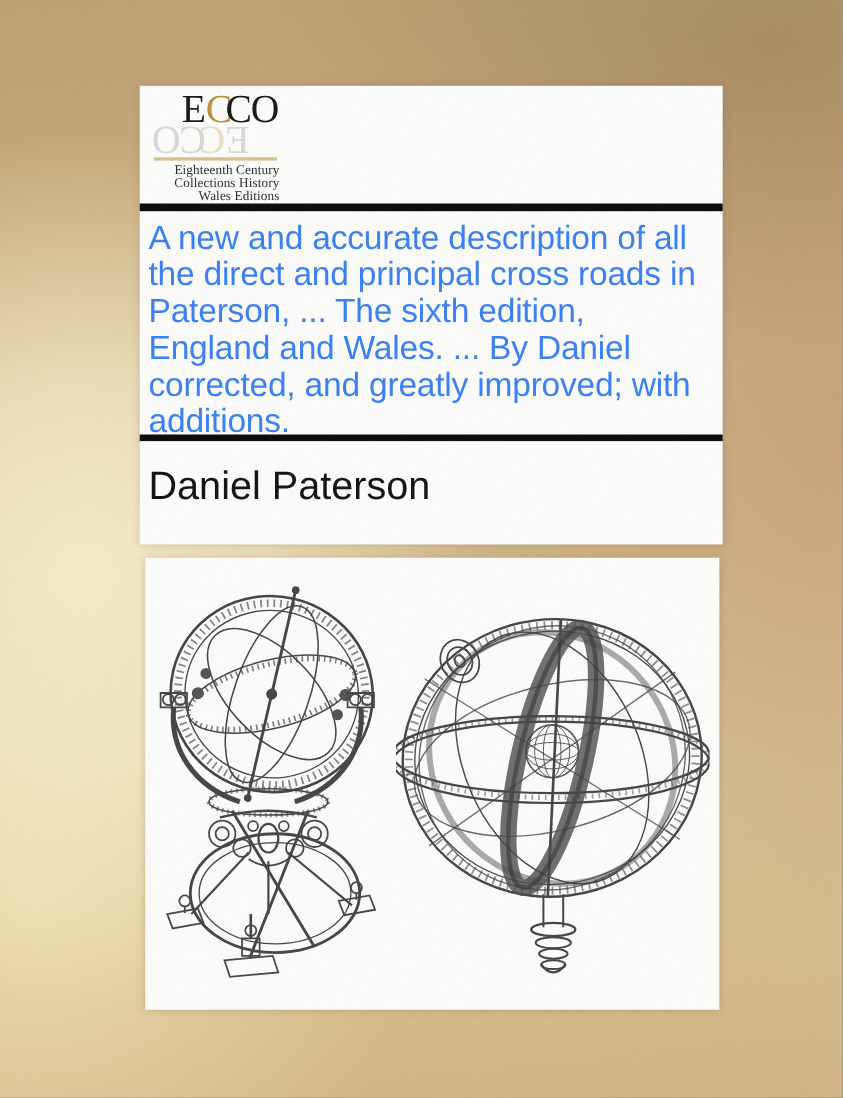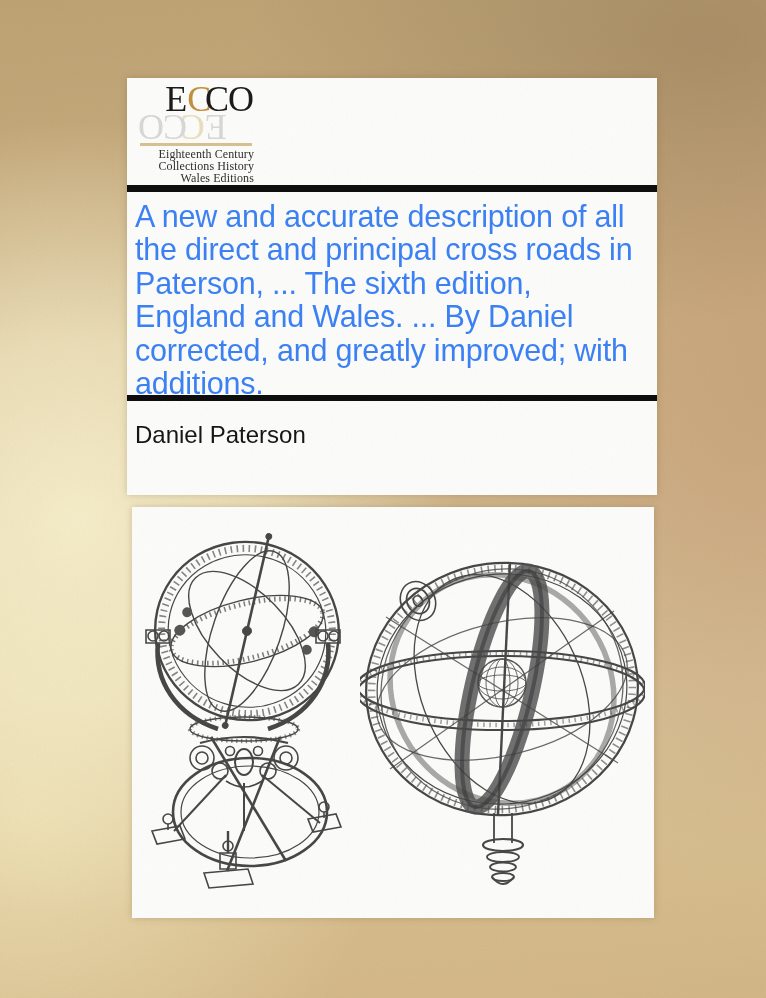--- a/index.html
+++ b/index.html
@@ -38,21 +38,21 @@
 
   
   .category{position:absolute;top:24px;right:14px;font-size:30.5px;line-height:34px;color:#111;letter-spacing:-0.2px;}
   .rule{position:absolute;left:0;width:100%;background:#0e0e0e;}
   .rule-1{top:107px;height:7px;}
   .rule-2{top:317px;height:6px;}
 
   
   .book-title{position:absolute;left:8px;top:122px;width:514px;
     font-size:30.5px;line-height:33.4px;color:#3b82f6;letter-spacing:-0.2px;}
-  .author{position:absolute;left:8px;top:343px;font-size:24px;color:#161616;}
+  .author{position:absolute;left:8px;top:343px;font-size:36px;color:#161616;}
 
   
   .illus{position:absolute;}
   .illus-left{left:2px;top:24px;}
   .illus-right{left:228px;top:40px;}
   svg.engraving{display:block;}
   svg.engraving *{vector-effect:non-scaling-stroke;}
 </style>
 </head>
 <body>

